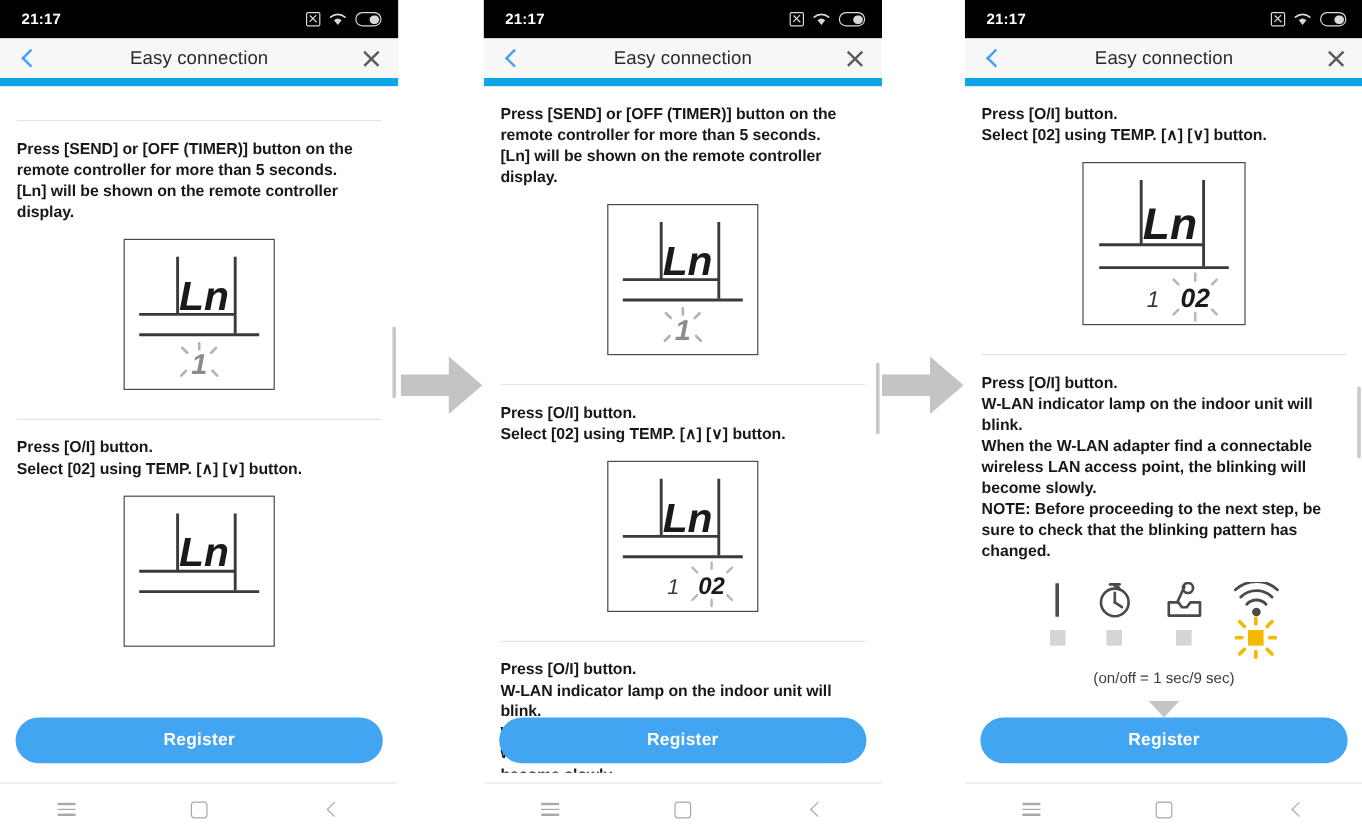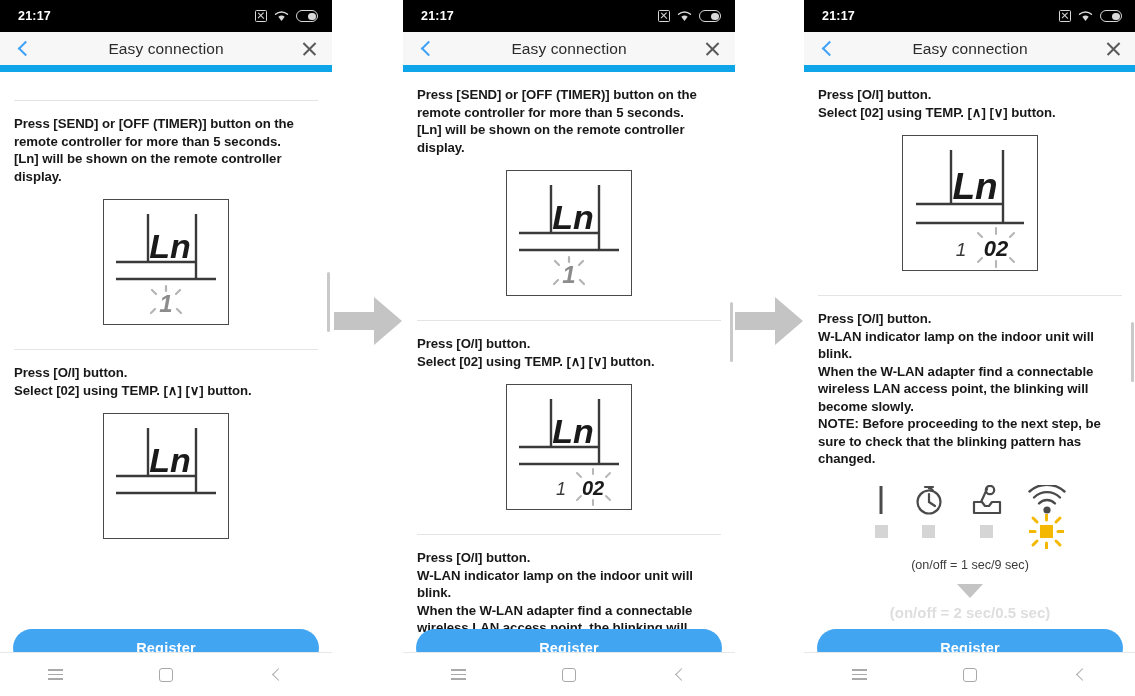--- a/index.html
+++ b/index.html
@@ -204,21 +204,21 @@
     line-height: 17.5px;
     font-weight: bold;
     white-space: pre-line;
     text-align: center;
   }
 
   
   .register-wrap {
     position: absolute;
     left: 0; right: 0;
-    bottom: 29px;
+    bottom: 60px;
     padding: 0 13px;
     z-index: 20;
   }
   .register-btn {
     height: 38px;
     background: #42a5f2;
     border-radius: 20px;
     display: flex;
     align-items: center;
     justify-content: center;

